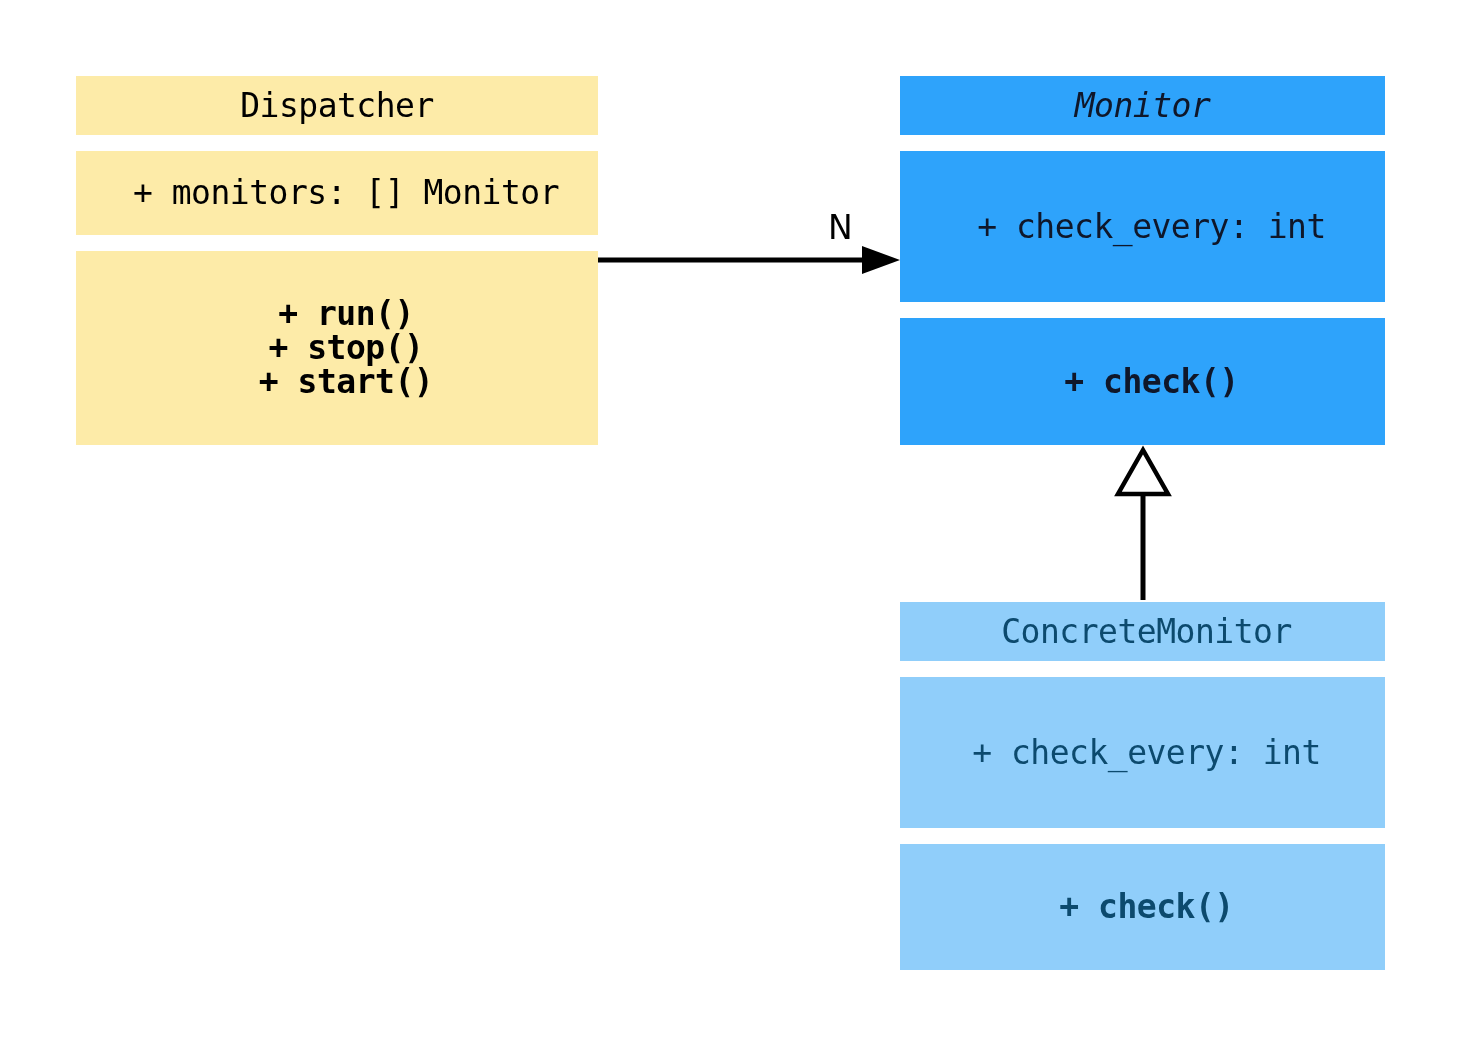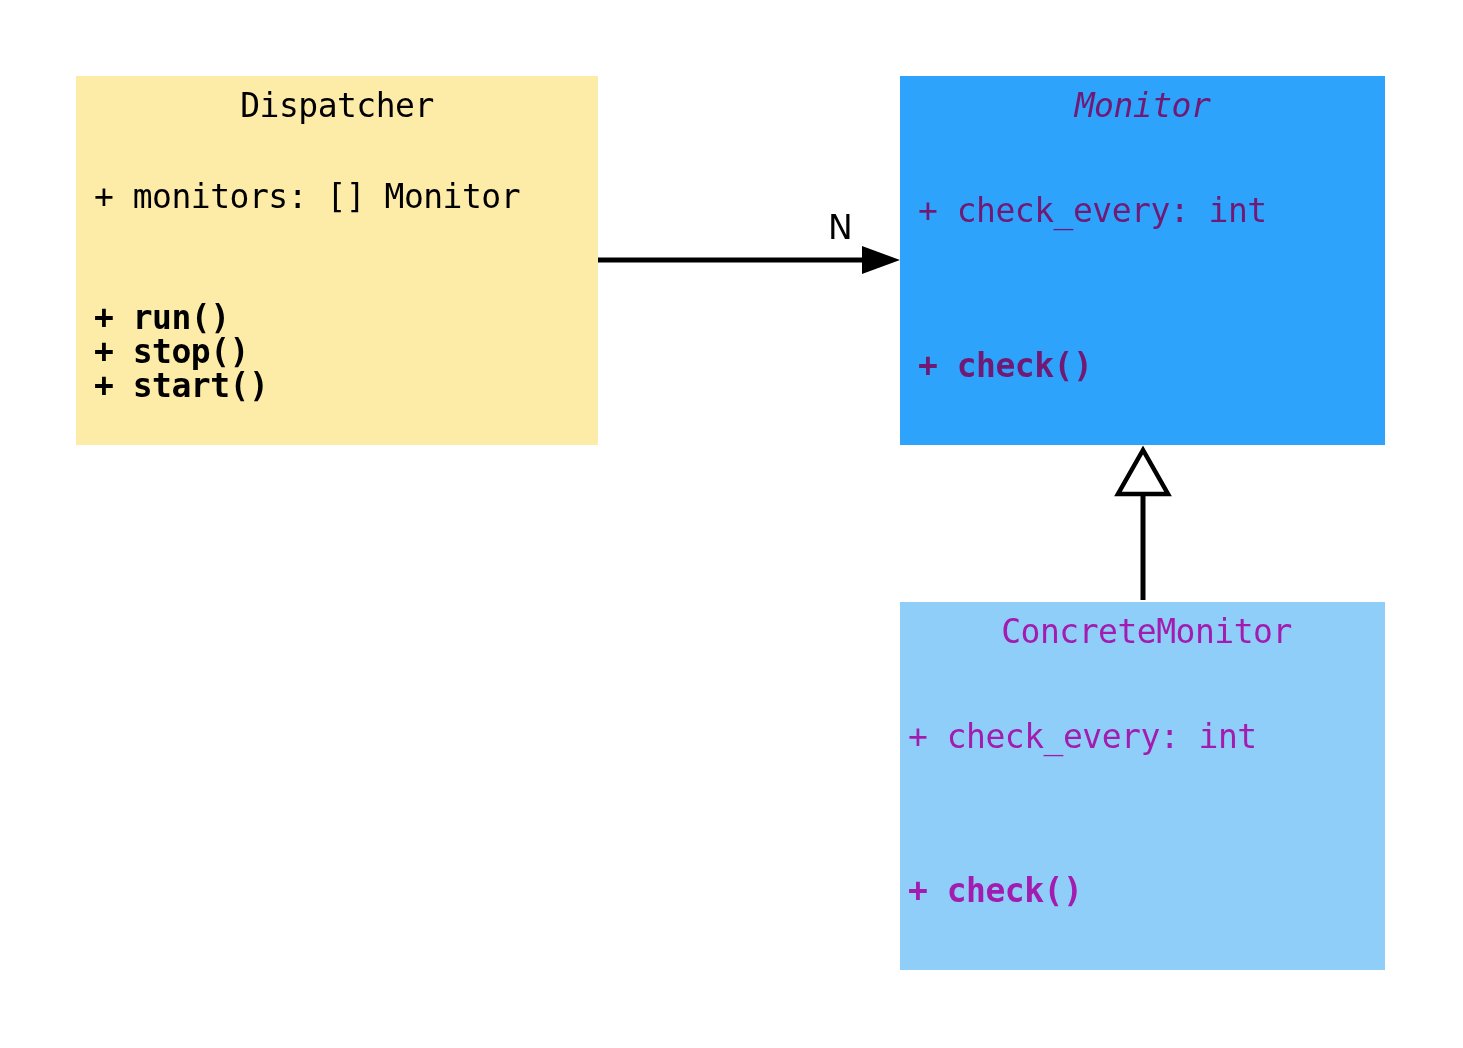--- a/index.html
+++ b/index.html
@@ -12,21 +12,22 @@
     width: 1463px;
     height: 1048px;
     background: #ffffff;
     font-family: "DejaVu Sans Mono", "Liberation Mono", monospace;
     overflow: hidden;
   }
   .uml-box {
     position: absolute;
     display: flex;
     flex-direction: column;
-    gap: 0; 
+    gap: 16px; 
+    text-align: center;
   }
   .sec {
     box-sizing: border-box;
     display: flex;
     flex-direction: column;
     justify-content: center;
   }
   .sec.title {
     height: 59px;
     align-items: center;
@@ -40,30 +41,30 @@
   }
   .sec.body .line {
     line-height: 34px;
     white-space: pre;
   }
   .sec.methods { flex: 1; font-weight: bold; }
 
   
   .c-dispatcher .sec { background: #fdeba8; color: #000000; }
   .c-dispatcher { left: 76px; top: 76px; width: 522px; height: 369px; }
-  .c-dispatcher .attrs { height: 124px; }
+  .c-dispatcher .attrs { height: 84px; }
 
   
-  .c-monitor .sec { background: #2ea3fb; color: #701a75; }
+  .c-monitor .sec { background: #2ea3fb; color: #0f172a; }
   .c-monitor { left: 900px; top: 76px; width: 485px; height: 369px; }
   .c-monitor .attrs { height: 151px; }
   .c-monitor .sec.title { font-style: italic; }
 
   
-  .c-concrete .sec { background: #90cefa; color: #a21caf; padding-left: 8px; }
+  .c-concrete .sec { background: #90cefa; color: #0c4a6e; padding-left: 8px; }
   .c-concrete { left: 900px; top: 602px; width: 485px; height: 368px; }
   .c-concrete .attrs { height: 151px; }
 
   #edges {
     position: absolute;
     left: 0; top: 0;
     width: 1463px;
     height: 1048px;
     pointer-events: none;
   }

